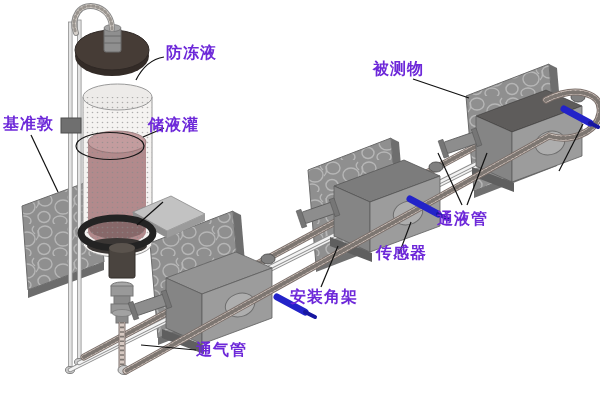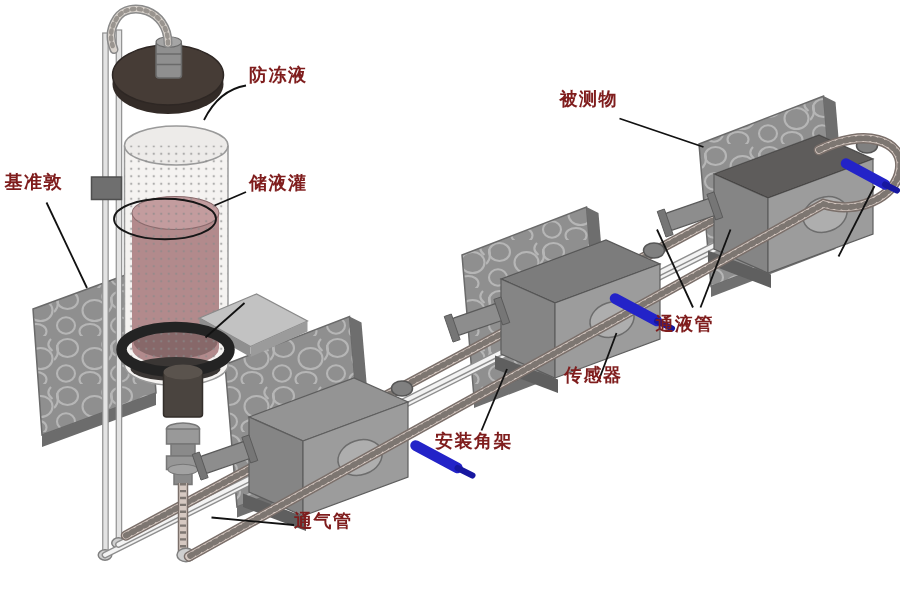--- a/index.html
+++ b/index.html
@@ -2,21 +2,21 @@
 <html><head>
 <meta charset="utf-8">
 <style>
   html,body{margin:0;padding:0;background:#fff;}
   #stage{
     position:relative;width:600px;height:400px;background:#ffffff;
     font-family:"Liberation Sans",sans-serif;overflow:hidden;
   }
   #scene{position:absolute;left:0;top:0;}
   .lbl{
-    position:absolute;color:#7f1d1d;font-size:12px;font-weight:bold;
+    position:absolute;color:#6d28d9;font-size:16px;font-weight:bold;
     letter-spacing:1px;white-space:nowrap;line-height:1.1;
     font-family:"Liberation Sans",sans-serif;
   }
 </style>
 </head>
 <body>
 
 <div id="stage">
 
 <svg id="scene" width="600" height="400" viewBox="0 0 600 400">
@@ -188,20 +188,20 @@
     <polyline points="438,153 462,205"></polyline>
     <polyline points="487,153 467,205"></polyline>
     <line x1="399" y1="254" x2="411" y2="222"></line>
     <line x1="321" y1="287" x2="338" y2="246"></line>
     <line x1="196" y1="350" x2="141" y2="345"></line>
   </g>
 </svg>
 
 <div class="lbl" style="left:166px;top:44px">防冻液</div>
 <div class="lbl" style="left:3px;top:115px">基准敦</div>
-<div class="lbl" style="left:166px;top:116px">储液灌</div>
+<div class="lbl" style="left:148px;top:116px">储液灌</div>
 <div class="lbl" style="left:373px;top:60px">被测物</div>
 <div class="lbl" style="left:437px;top:210px">通液管</div>
 <div class="lbl" style="left:376px;top:244px">传感器</div>
 <div class="lbl" style="left:290px;top:288px">安装角架</div>
 <div class="lbl" style="left:196px;top:341px">通气管</div>
 
 </div>
 
 </body></html>

